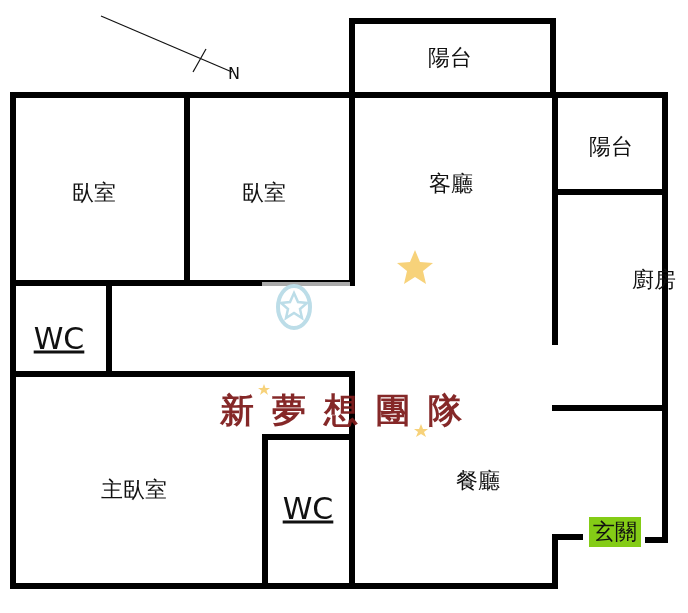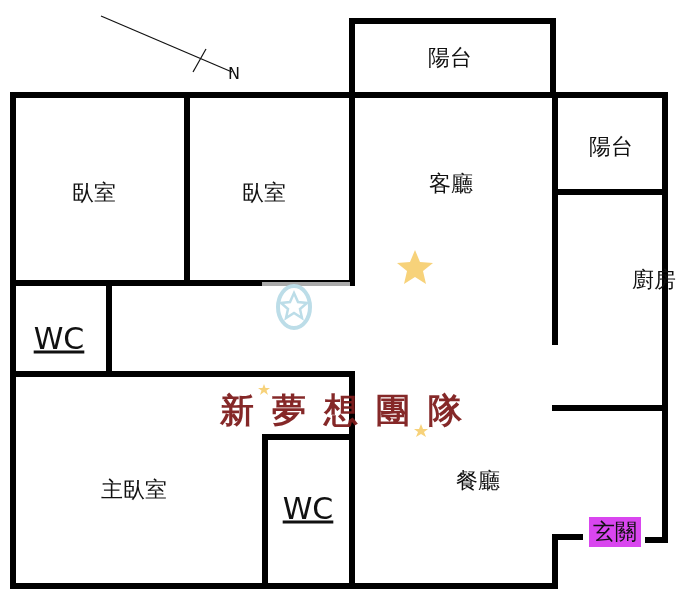--- a/index.html
+++ b/index.html
@@ -68,15 +68,15 @@
 <div class="label" style="left:450px; top:58px;">陽台</div>
 <div class="label" style="left:611px; top:147px;">陽台</div>
 <div class="label" style="left:94px; top:193px;">臥室</div>
 <div class="label" style="left:264px; top:193px;">臥室</div>
 <div class="label" style="left:451px; top:184px;">客廳</div>
 <div class="label" style="left:640px; top:280px;margin-left:14px;">廚房</div>
 <div class="label wc" style="left:59px; top:338px;">WC</div>
 <div class="label" style="left:134px; top:490px;">主臥室</div>
 <div class="label wc" style="left:308px; top:508px;">WC</div>
 <div class="label" style="left:446px; top:481px;margin-left:32px;">餐廳</div>
-<div class="label" style="left:615px; top:532px; background:#d946ef; padding:0 4px;">玄關</div>
+<div class="label" style="left:615px; top:532px; background:#84cc16; padding:0 4px;">玄關</div>
 
 <div class="watermark">新夢想團隊</div>
 
 </body></html>

